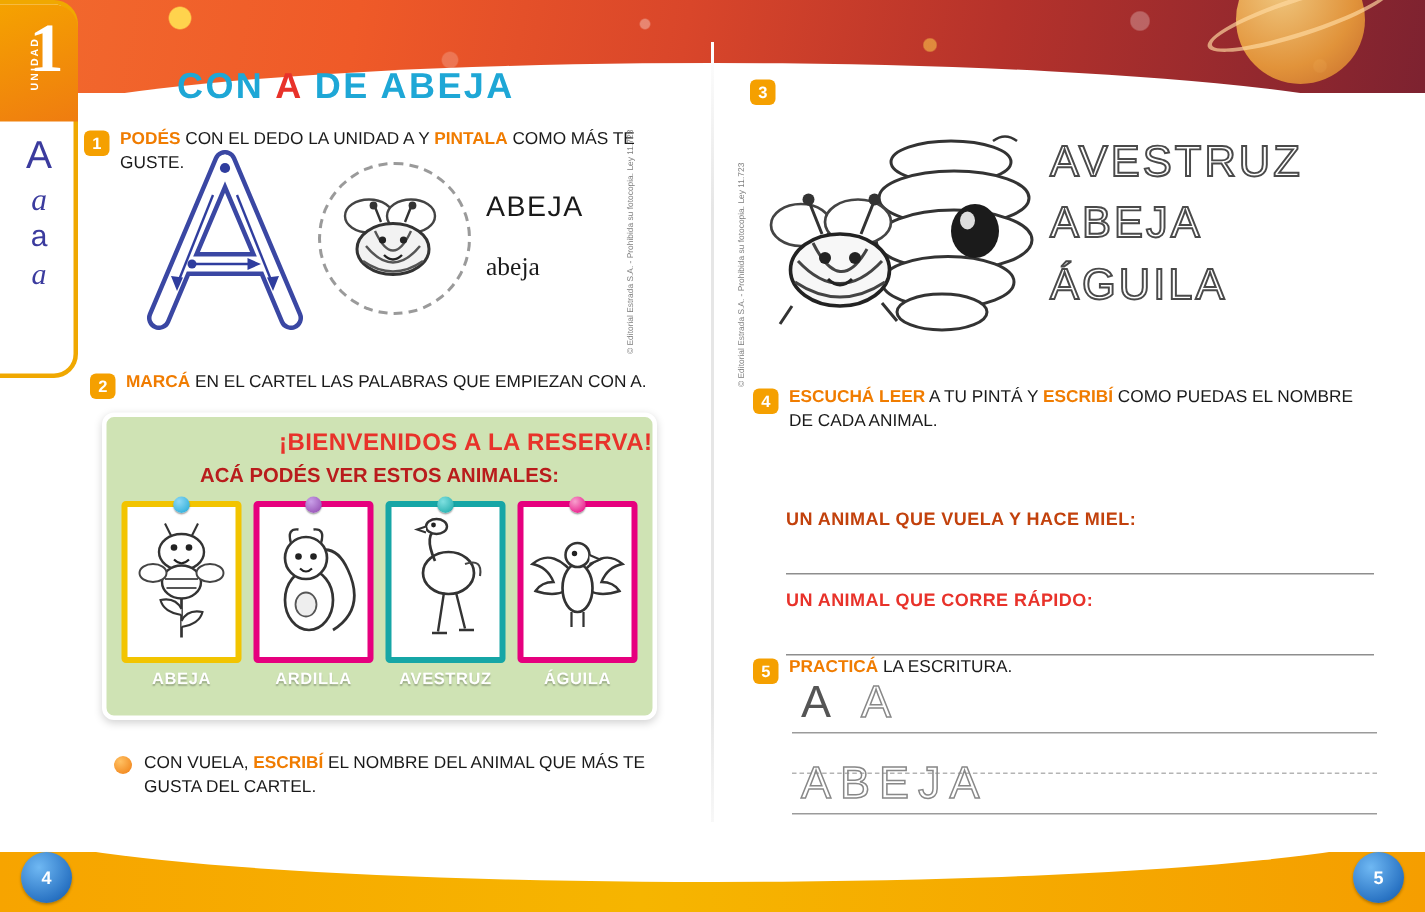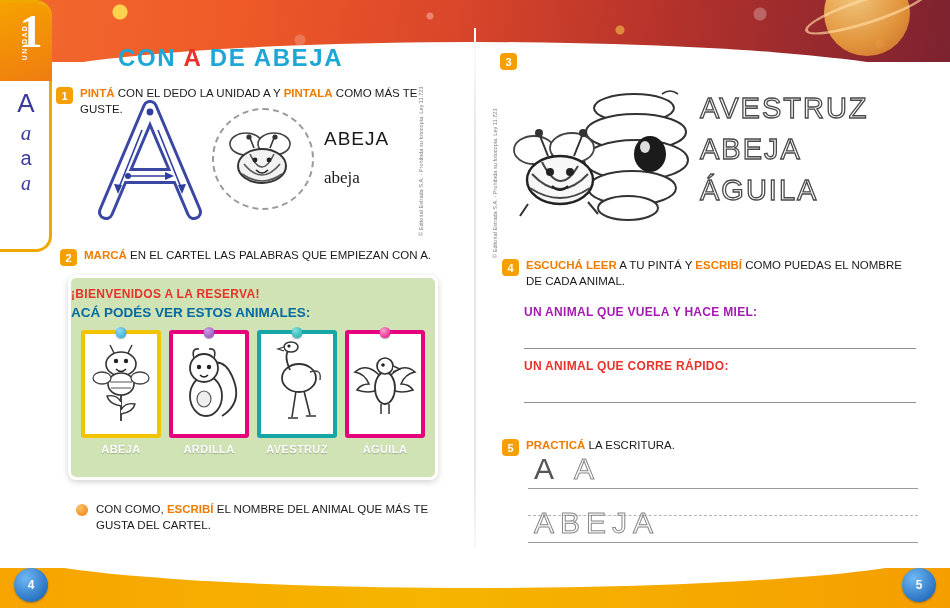--- a/index.html
+++ b/index.html
@@ -139,25 +139,25 @@
   .beeword .up{ font-size:19px; letter-spacing:1px; color:#1a1a1a; }
   .beeword .lo{ font-size:17px; color:#1a1a1a; margin-top:18px; font-family:"Liberation Serif", serif;}
 
   
   .poster{
     position:absolute; left:68px; top:275px; width:370px; height:205px;
     background:#cfe3b4; border:3px solid #ffffff; border-radius:8px;
     box-shadow:0 2px 6px rgba(0,0,0,.18);
   }
   .poster-title{
-    text-align:left; color:#e8322a; font-size:12px; font-weight:bold;
+    text-align:right; color:#e8322a; font-size:16px; font-weight:bold;
     margin-top:9px; letter-spacing:.3px;
   }
   .poster-sub{
-    color:#0369a1; font-size:13.5px; font-weight:bold; margin-top:4px;
+    text-align:center; color:#b91c1c; font-size:13.5px; font-weight:bold; margin-top:4px;
   }
   .cards{ display:flex; gap:8px; justify-content:center; margin-top:10px; }
   .card{ width:80px; }
   .card-frame{
     height:108px; background:#fff; border:4px solid #000; border-radius:3px;
     position:relative; display:flex; align-items:center; justify-content:center;
   }
   .pin{
     position:absolute; left:50%; top:-7px; transform:translateX(-50%);
     width:11px; height:11px; border-radius:50%;
@@ -239,21 +239,21 @@
 
   <div class="col colL">
 
     <div class="title" style="margin-left:62px;">
       <span>CON </span><span class="red">A</span><span> DE ABEJA</span>
     </div>
 
     <div class="step" style="margin-top:14px;">
       <div class="stepnum">1</div>
       <div class="steptext">
-        <span class="or">PINTÁ</span><span> CON EL DEDO LA UNIDAD A Y </span><span class="or">PINTALA</span><span> COMO MÁS TE GUSTE.</span>
+        <span class="or">PODÉS</span><span> CON EL DEDO LA UNIDAD A Y </span><span class="or">PINTALA</span><span> COMO MÁS TE GUSTE.</span>
       </div>
     </div>
   </div>
 
   <div class="tracebox">
     <svg width="130" height="120" viewBox="0 0 130 120">
       <path d="M62 8 L18 112 M62 8 L106 112 M36 76 L88 76" stroke="#2f3d9e" stroke-width="16" fill="none" stroke-linecap="round" stroke-linejoin="round" opacity="0.95"></path>
       <path d="M62 8 L18 112 M62 8 L106 112 M36 76 L88 76" stroke="#ffffff" stroke-width="10" fill="none" stroke-linecap="round" stroke-linejoin="round"></path>
       <path d="M54 30 L30 90" stroke="#2f3d9e" stroke-width="1.6" fill="none"></path>
       <polygon points="30,94 26,84 34,85" fill="#2f3d9e"></polygon>
@@ -370,21 +370,21 @@
         </div>
         <div class="card-label">ÁGUILA</div>
       </div>
 
     </div>
   </div>
 
   <div class="lastnote">
     <div class="bullet"></div>
     <div class="steptext">
-      <span>CON COMO, </span><span class="or">ESCRIBÍ</span><span> EL NOMBRE DEL ANIMAL QUE MÁS TE GUSTA DEL CARTEL.</span>
+      <span>CON VUELA, </span><span class="or">ESCRIBÍ</span><span> EL NOMBRE DEL ANIMAL QUE MÁS TE GUSTA DEL CARTEL.</span>
     </div>
   </div>
 
   <div class="credit">© Editorial Estrada S.A. - Prohibida su fotocopia. Ley 11.723</div>
   <div class="credit2">© Editorial Estrada S.A. - Prohibida su fotocopia. Ley 11.723</div>
 
   <div class="col colR" style="top:52px;">
     <div class="step">
       <div class="stepnum">3</div>
     </div>
@@ -425,21 +425,21 @@
   </div>
 
   <div style="position:absolute; left:502px; top:258px; width:410px;" class="step">
     <div class="stepnum">4</div>
     <div class="steptext">
       <span class="or">ESCUCHÁ LEER</span><span> A TU PINTÁ Y </span><span class="or">ESCRIBÍ</span><span> COMO PUEDAS EL NOMBRE DE CADA ANIMAL.</span>
     </div>
   </div>
 
   <div style="position:absolute; left:524px; top:305px; width:392px;">
-    <div class="qlabel" style="color:#a21caf;">UN ANIMAL QUE VUELA Y HACE MIEL:</div>
+    <div class="qlabel" style="color:#c2410c;margin-top:34px;">UN ANIMAL QUE VUELA Y HACE MIEL:</div>
     <div class="qline"></div>
     <div class="qlabel" style="color:#e8322a; margin-top:10px;">UN ANIMAL QUE CORRE RÁPIDO:</div>
     <div class="qline"></div>
   </div>
 
   <div style="position:absolute; left:502px; top:438px; width:410px;" class="step">
     <div class="stepnum">5</div>
     <div class="steptext">
       <span class="or">PRACTICÁ</span><span> LA ESCRITURA.</span>
     </div>

